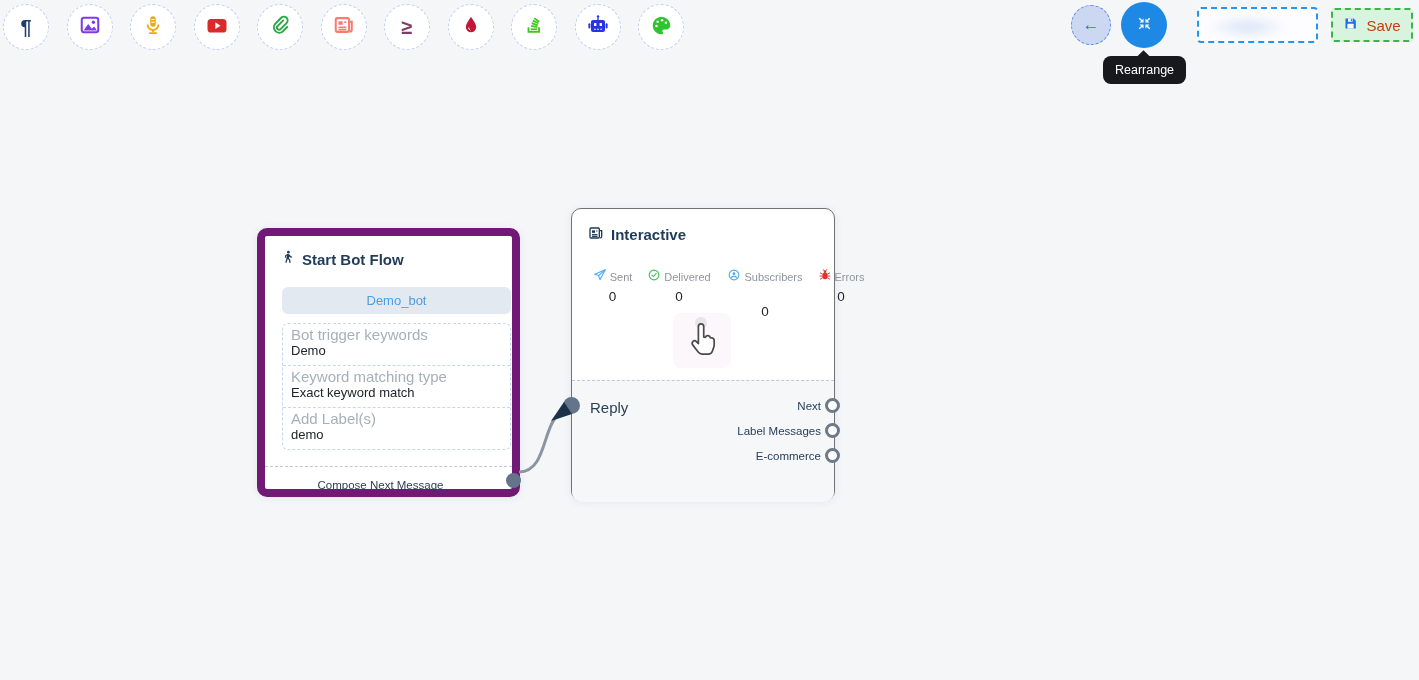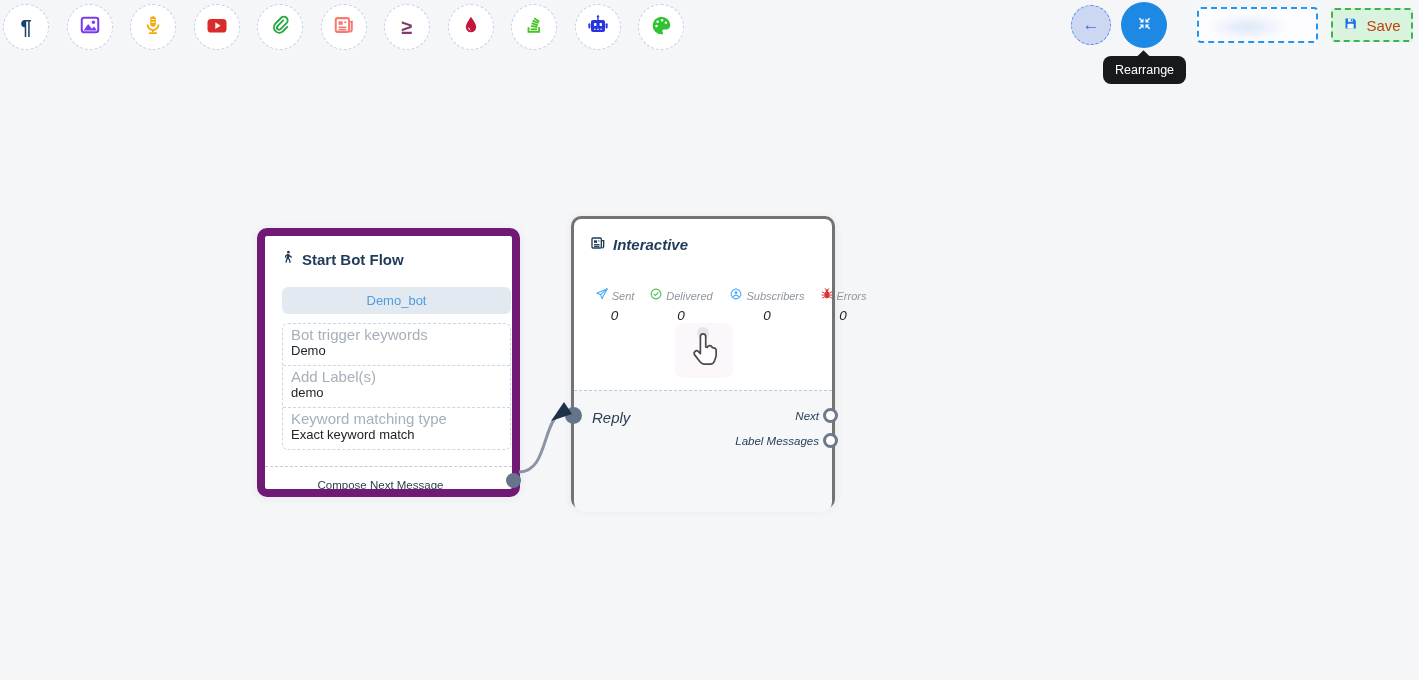--- a/index.html
+++ b/index.html
@@ -59,21 +59,21 @@
     position:absolute; left:1331px; top:8px; width:82px; height:34px;
     background:#d8f3de; border:2px dashed #3bb54a; border-radius:4px;
     display:flex; align-items:center; justify-content:center; gap:8px;
     color:#c2410c; font-size:15px; z-index:5; cursor:pointer;
   }
 
   
   .node { position:absolute; background:#ffffff; border-radius:10px; z-index:2;
           box-shadow:0 1px 8px rgba(30,50,80,0.08); }
   .node-start { left:257px; top:228px; width:263px; height:269px; border:8px solid #701a75; }
-  .node-interactive { left:571px; top:216px; width:264px; height:293px; border:3px solid #737373;font-style:italic; }
+  .node-interactive { left:571px; top:208px; width:264px; height:293px; border:1px solid #737373; }
 
   .node-title { display:flex; align-items:center; gap:7px;
                 font-size:15px; font-weight:700; color:#1f3b57; }
   .node-start .node-title { margin:14px 0 0 15px; }
   .node-interactive .node-title { margin:16px 0 0 16px; }
 
   .bot-pill {
     position:absolute; left:17px; top:51px; width:229px; height:27px;
     background:#e3e9f1; border-radius:6px;
     display:flex; align-items:center; justify-content:center;
@@ -95,27 +95,27 @@
     display:flex; align-items:center; justify-content:center; padding-right:16px;
     font-size:11.5px; color:#2c3e50;
   }
   .endpoint-dot {
     position:absolute; border-radius:50%; background:#64748b; z-index:4; cursor:pointer;
   }
   .compose-endpoint { width:15px; height:15px; right:-9px; top:237px; }
   .reply-endpoint  { width:17px; height:17px; left:-9px; top:16px; }
 
   
-  .stats-row { position:absolute; left:14px; top:60px; display:flex;margin-top:9px; }
+  .stats-row { position:absolute; left:14px; top:60px; display:flex; }
   .stat { display:flex; flex-direction:column; align-items:center; }
   .stat-head { display:flex; align-items:center; gap:3px; height:16px; }
   .stat-label { font-size:11px; color:#8d959d; }
   .stat-value { font-size:13.5px; color:#212529; margin-top:4px; }
   .stat-sent { width:53px; } .stat-delivered { width:80px; }
-  .stat-subscribers { width:92px; } .stat-errors { width:60px; }
+  .stat-subscribers { width:92px;gap:15px; } .stat-errors { width:60px; }
 
   .cursor-zone {
     position:absolute; left:101px; top:104px; width:58px; height:55px;
     background:#fbf7fb; border-radius:8px;
   }
   .cursor-zone .tip-ring { position:absolute; left:22px; top:4px; width:12px; height:12px;
     border-radius:50%; background:#e7e5ea; }
   .cursor-zone svg { position:absolute; left:13px; top:7px; }
 
   .io-section {
@@ -304,26 +304,26 @@
   </div>
 
   <div class="bot-pill">Demo_bot</div>
 
   <div class="fields-box">
     <div class="field">
       <div class="field-label">Bot trigger keywords</div>
       <div class="field-value">Demo</div>
     </div>
     <div class="field">
+      <div class="field-label">Keyword matching type</div>
+      <div class="field-value">Exact keyword match</div>
+    </div>
+    <div class="field">
       <div class="field-label">Add Label(s)</div>
       <div class="field-value">demo</div>
-    </div>
-    <div class="field">
-      <div class="field-label">Keyword matching type</div>
-      <div class="field-value">Exact keyword match</div>
     </div>
   </div>
 
   <div class="start-divider"></div>
   <div class="compose-row">
     <span>Compose Next Message</span>
   </div>
   <div class="endpoint-dot compose-endpoint"></div>
 </div>
 
@@ -417,15 +417,19 @@
 
     <div class="outputs">
       <div class="output-row">
         <span class="output-label">Next</span>
         <span class="output-ring"></span>
       </div>
       <div class="output-row">
         <span class="output-label">Label Messages</span>
         <span class="output-ring"></span>
       </div>
+      <div class="output-row">
+        <span class="output-label">E-commerce</span>
+        <span class="output-ring"></span>
+      </div>
     </div>
   </div>
 </div>
 
 </body></html>

